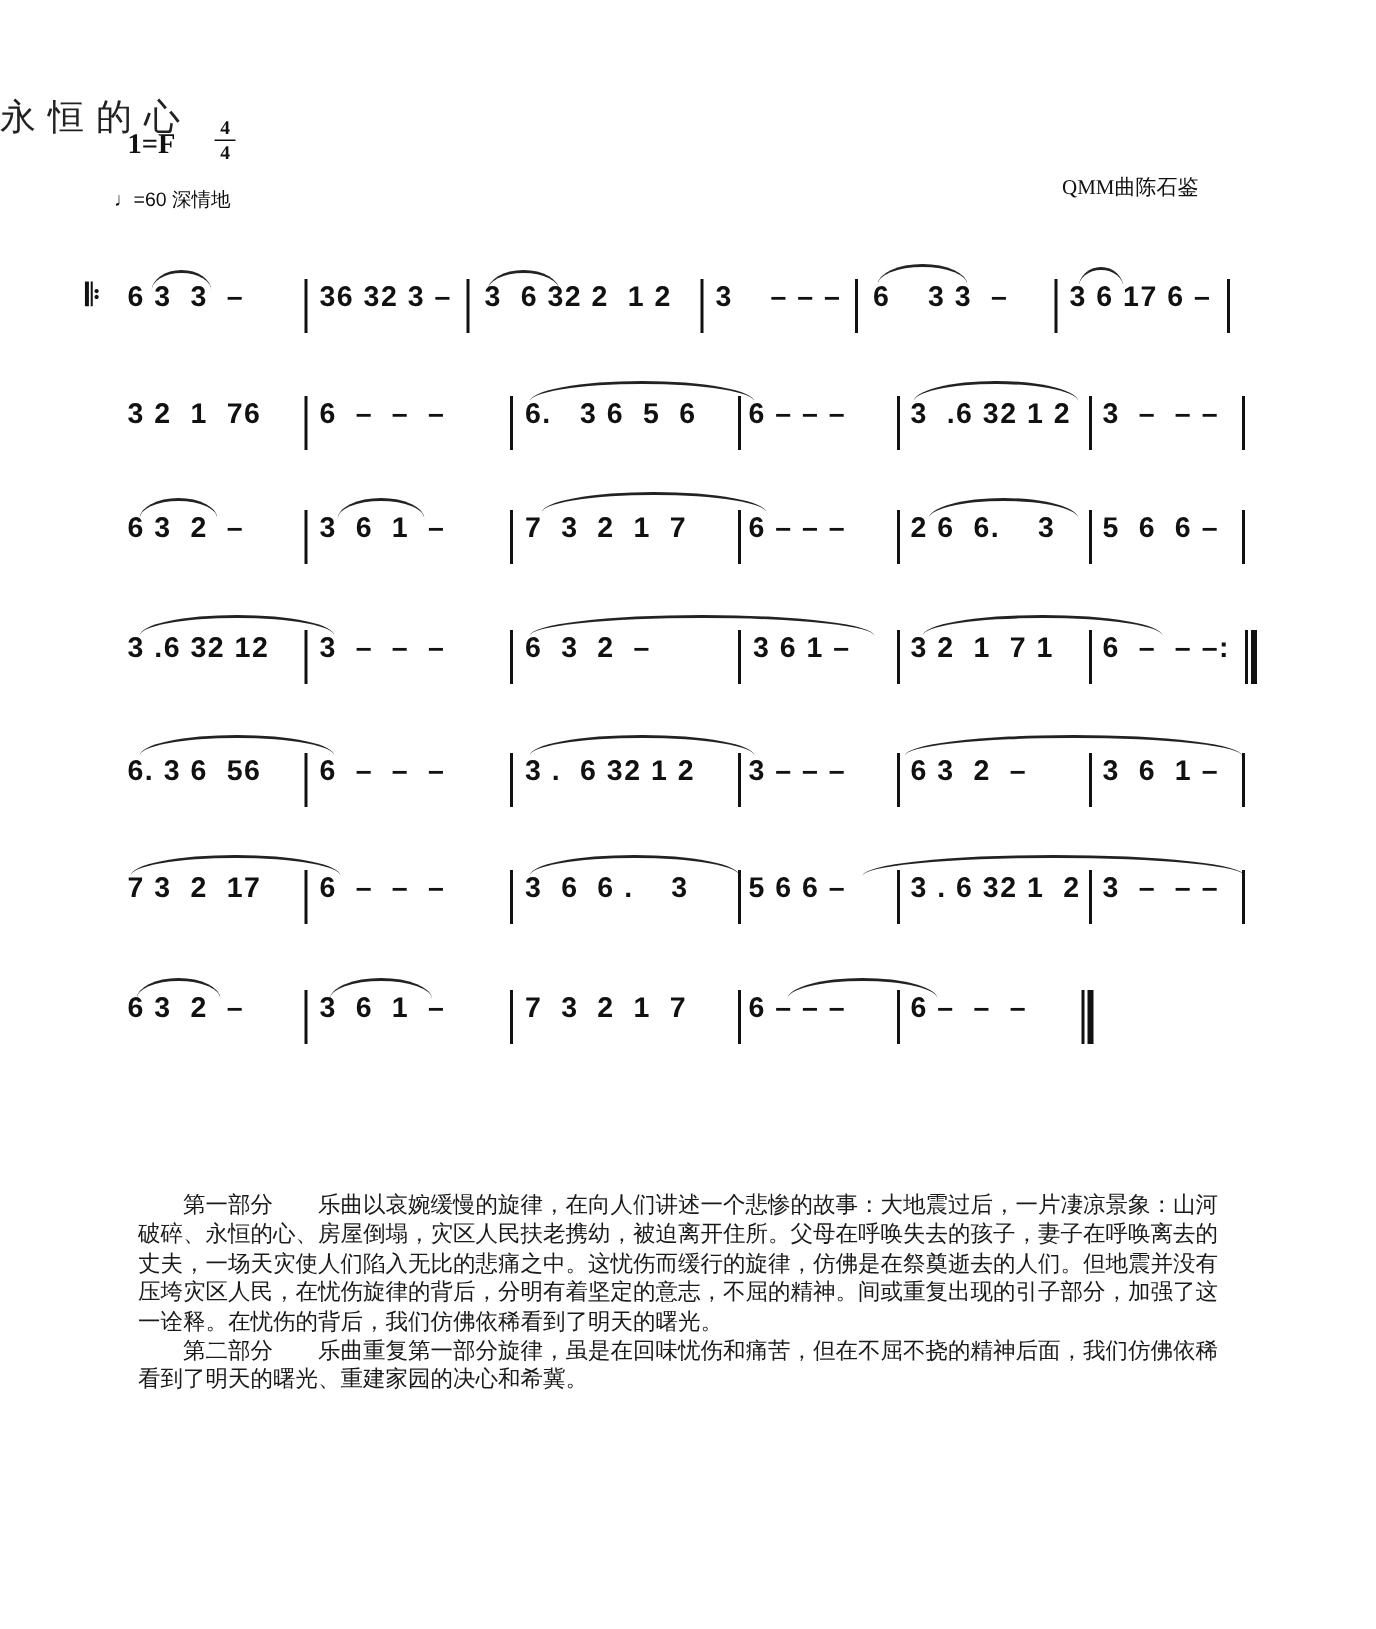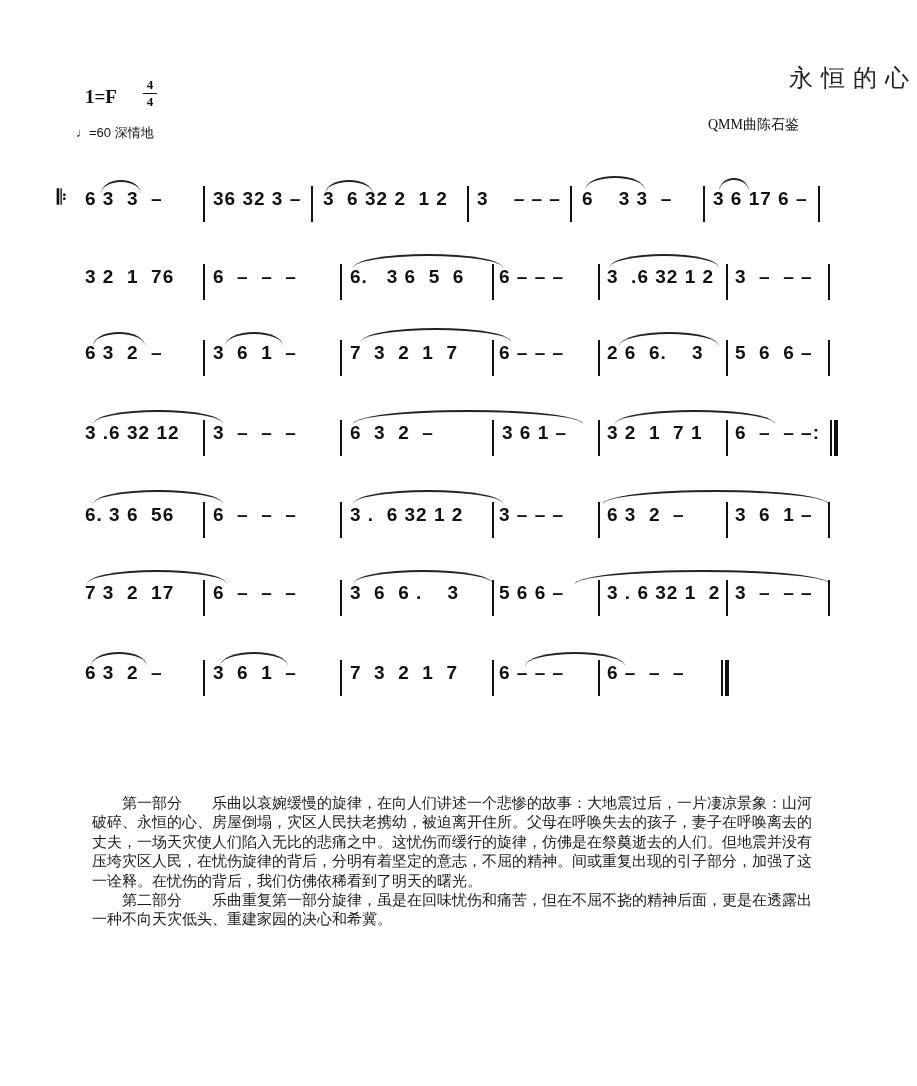--- a/index.html
+++ b/index.html
@@ -1,18 +1,18 @@
 <!DOCTYPE html>
 <html><head>
 <meta charset="utf-8">
 <style>
   html, body { margin:0; padding:0; background:#ffffff; }
   body { width:917px; height:1086px; position:relative; overflow:hidden; color:#111;
          font-family:"Liberation Sans", "DejaVu Sans", sans-serif; }
-  .title { position:absolute; left:0; width:917px; top:62px; text-align:right;
+  .title { position:absolute; left:0; width:917px; top:62px; text-align:left;
            font-family:"DejaVu Sans", sans-serif; font-size:24px; letter-spacing:8px; color:#222; }
   .key { position:absolute; left:85px; top:86px; font-family:"Liberation Serif", serif; font-weight:bold; font-size:19px; }
   .timesig { position:absolute; left:143px; top:78px; width:14px; text-align:center; font-weight:bold; font-size:13px; line-height:14px; font-family:"Liberation Serif", serif; }
   .timesig .bar { border-top:1.5px solid #111; margin:1px 0; }
   .tempo { position:absolute; left:76px; top:124px; font-size:13px; }
   .composer { position:absolute; left:708px; top:116px; font-size:14px; font-family:"Liberation Serif", serif; }
 
   .line { position:absolute; left:85px; width:760px; height:70px; }
   .measure { position:absolute; top:0; height:70px; }
   .notes { position:absolute; top:20px; left:0; white-space:pre; font-weight:bold; font-size:19px; letter-spacing:1px; }
@@ -240,14 +240,14 @@
     </div>
   <div class="barline" style="left:513px"></div>
   <div class="measure" style="left:522px">
       <span class="notes">6 –  –  –</span>
     </div>
   <div class="dbl" style="left:636px"></div>
 </div>
 
 <div class="essay">
   <p>第一部分　　乐曲以哀婉缓慢的旋律，在向人们讲述一个悲惨的故事：大地震过后，一片凄凉景象：山河破碎、永恒的心、房屋倒塌，灾区人民扶老携幼，被迫离开住所。父母在呼唤失去的孩子，妻子在呼唤离去的丈夫，一场天灾使人们陷入无比的悲痛之中。这忧伤而缓行的旋律，仿佛是在祭奠逝去的人们。但地震并没有压垮灾区人民，在忧伤旋律的背后，分明有着坚定的意志，不屈的精神。间或重复出现的引子部分，加强了这一诠释。在忧伤的背后，我们仿佛依稀看到了明天的曙光。</p>
-  <p>第二部分　　乐曲重复第一部分旋律，虽是在回味忧伤和痛苦，但在不屈不挠的精神后面，更是在透露出一种不向天灾低头、重建家园的决心和希冀。</p>
+  <p>第二部分　　乐曲重复第一部分旋律，虽是在回味忧伤和痛苦，但在不屈不挠的精神后面，我们仿佛依稀看到了明天的曙光、重建家园的决心和希冀。</p>
 </div>
 
 </body></html>

